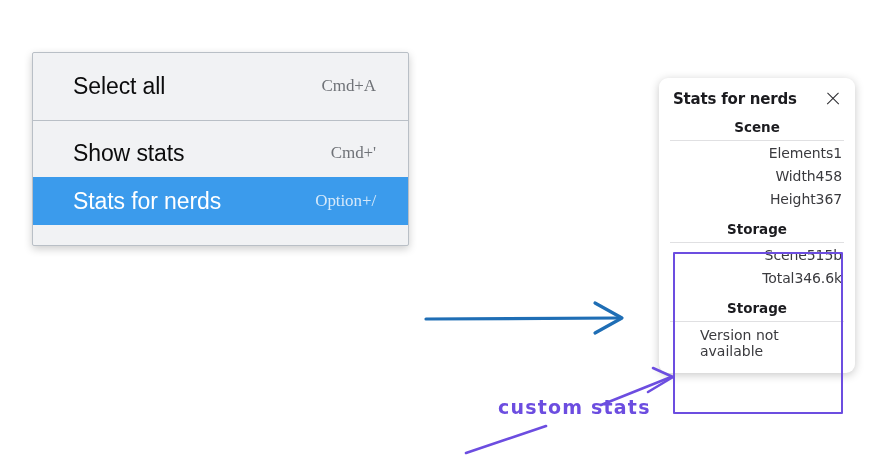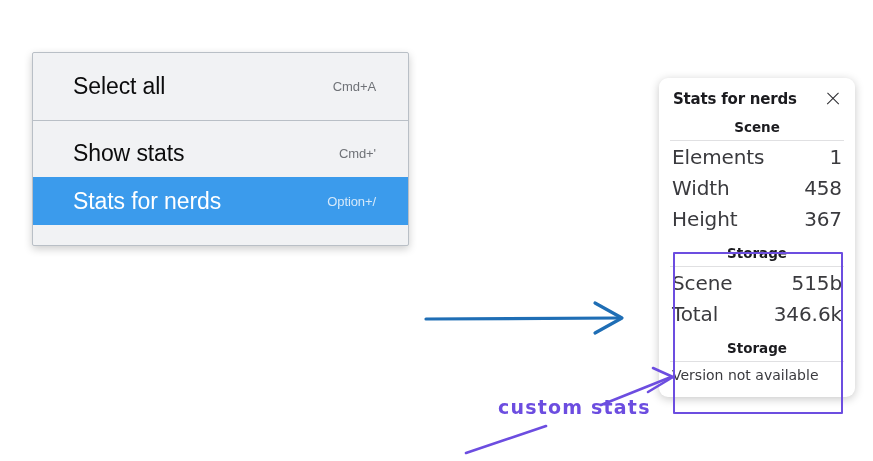--- a/index.html
+++ b/index.html
@@ -43,23 +43,24 @@
     height: 48px;
     padding: 0 32px 0 40px;
     box-sizing: border-box;
   }
   .menu-item .label {
     font-size: 23px;
     color: #0c0c0d;
     letter-spacing: -0.1px;
   }
   .menu-item .shortcut {
-    font-size: 13px;
+    font-size: 17px;
     color: #6f7277;
     letter-spacing: -0.1px;
+    font-family: Liberation Serif, serif;
   }
   .menu-item.selected {
     background: #3b9bec;
   }
   .menu-item.selected .label { color: #ffffff; }
   .menu-item.selected .shortcut { color: #d5e9fa; }
   .menu-footer { height: 20px; }
 
   
   .stats-panel {
@@ -109,32 +110,33 @@
     color: #1b1b1f;
     padding: 11px 0 5px 0;
   }
   .hr-thin {
     height: 1px;
     background: #e0e0e2;
     margin: 0 11px;
   }
   .kv-row {
     display: flex;
-    justify-content: space-between;
+    justify-content: flex-end;
     padding: 4px 13px 3px 13px;
-    font-size: 20px;
+    font-size: 14px;
     color: #3a3a3e;
   }
   .kv-row .k { letter-spacing: -0.1px; }
   .kv-row .v { letter-spacing: -0.1px; }
   .plain-row {
     padding: 5px 13px 2px 13px;
     font-size: 14px;
     color: #3a3a3e;
     text-align: left;
+    margin-left: 28px;
   }
 
   
   .highlight-box {
     position: absolute;
     left: 673px;
     top: 252px;
     width: 170px;
     height: 162px;
     border: 2px solid #6c4de0;

